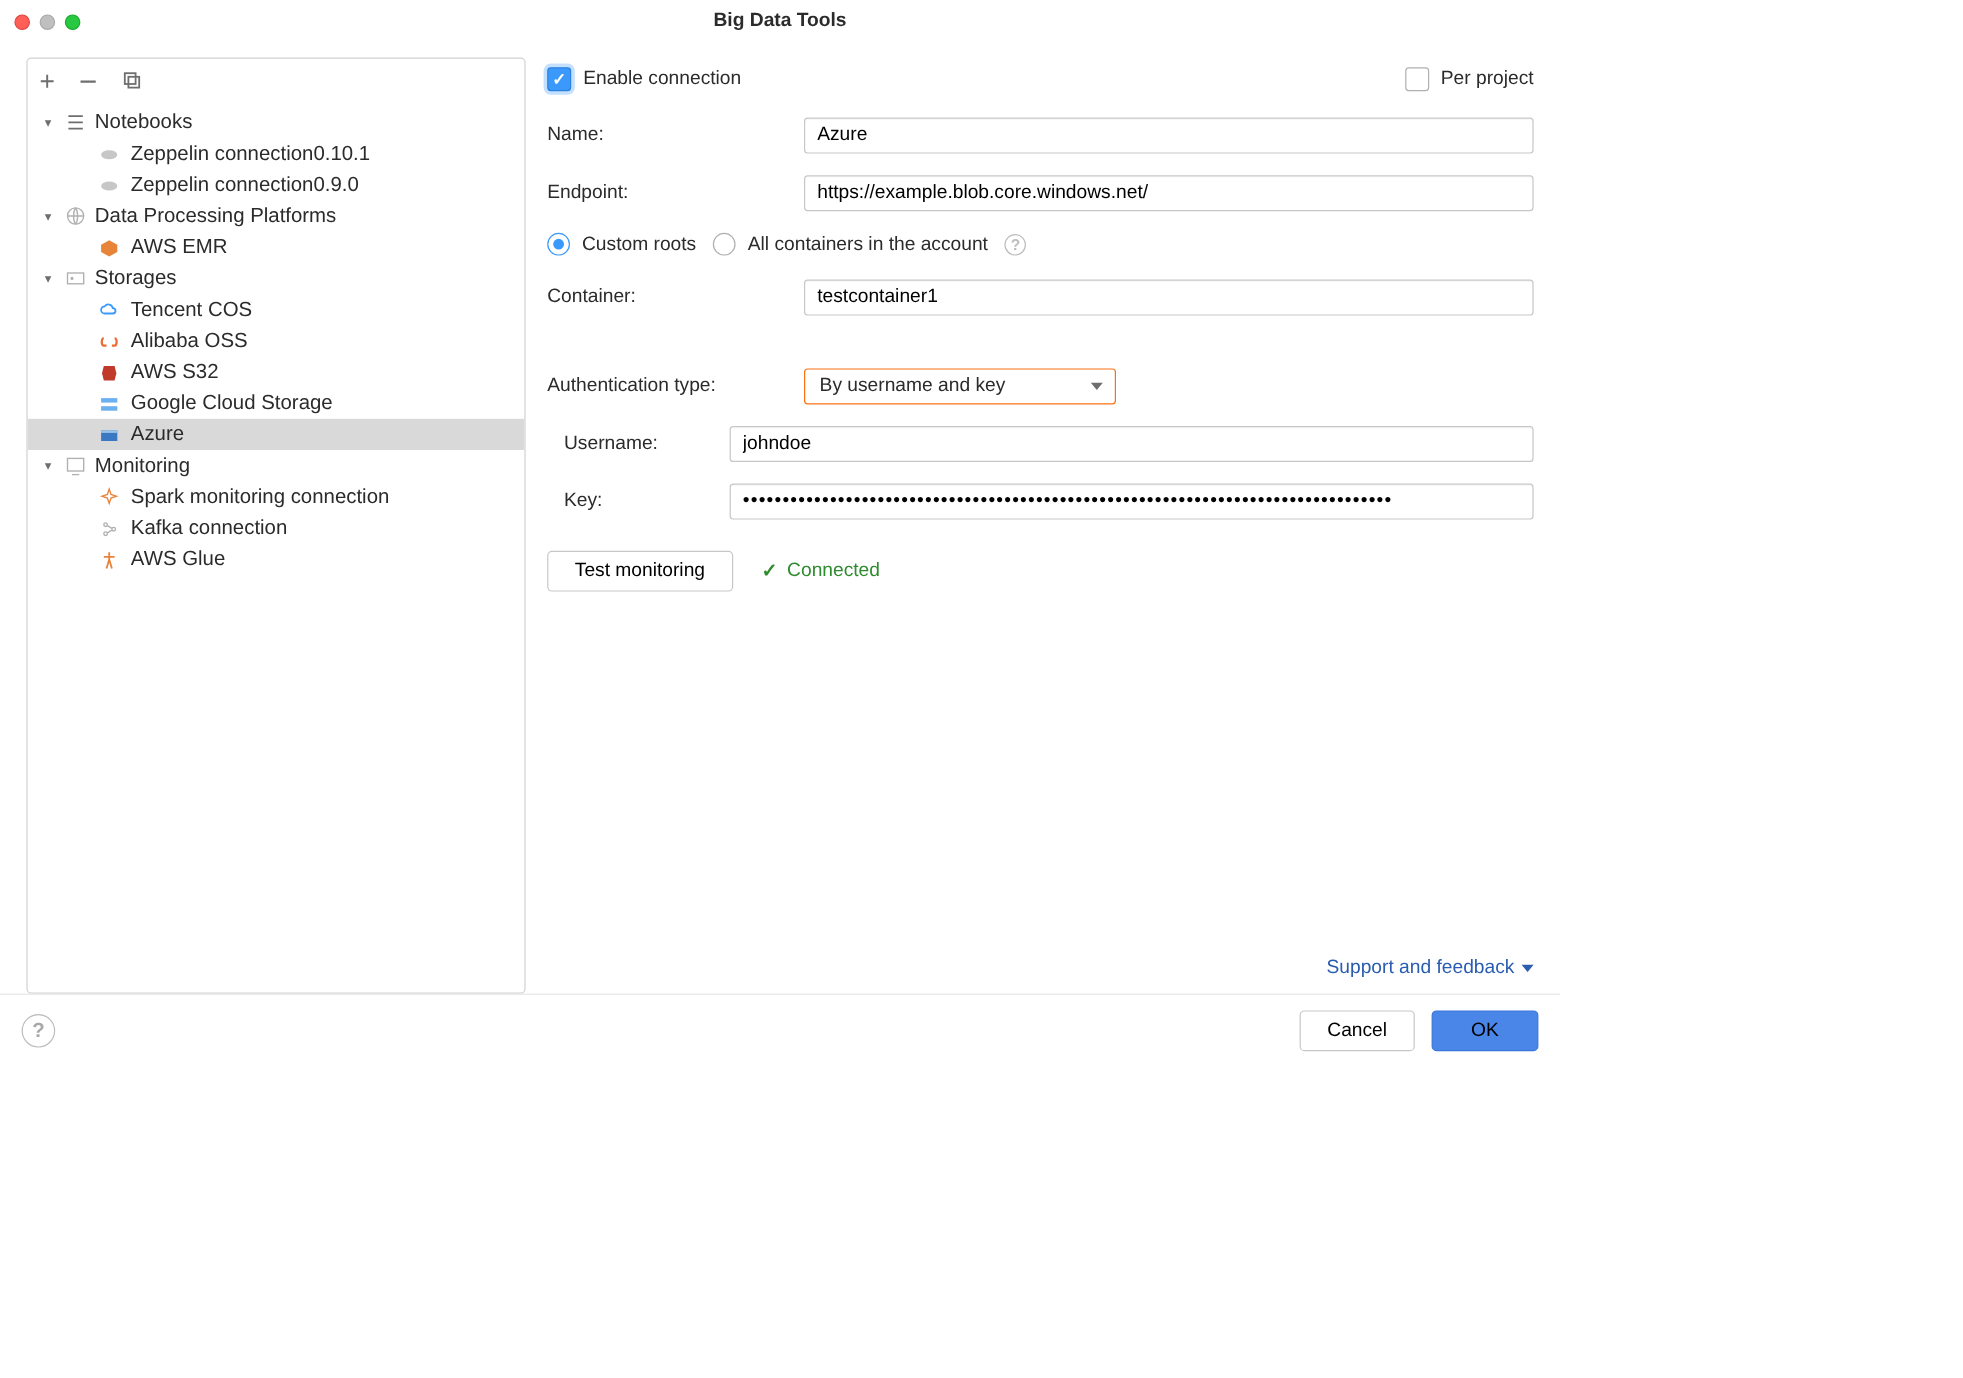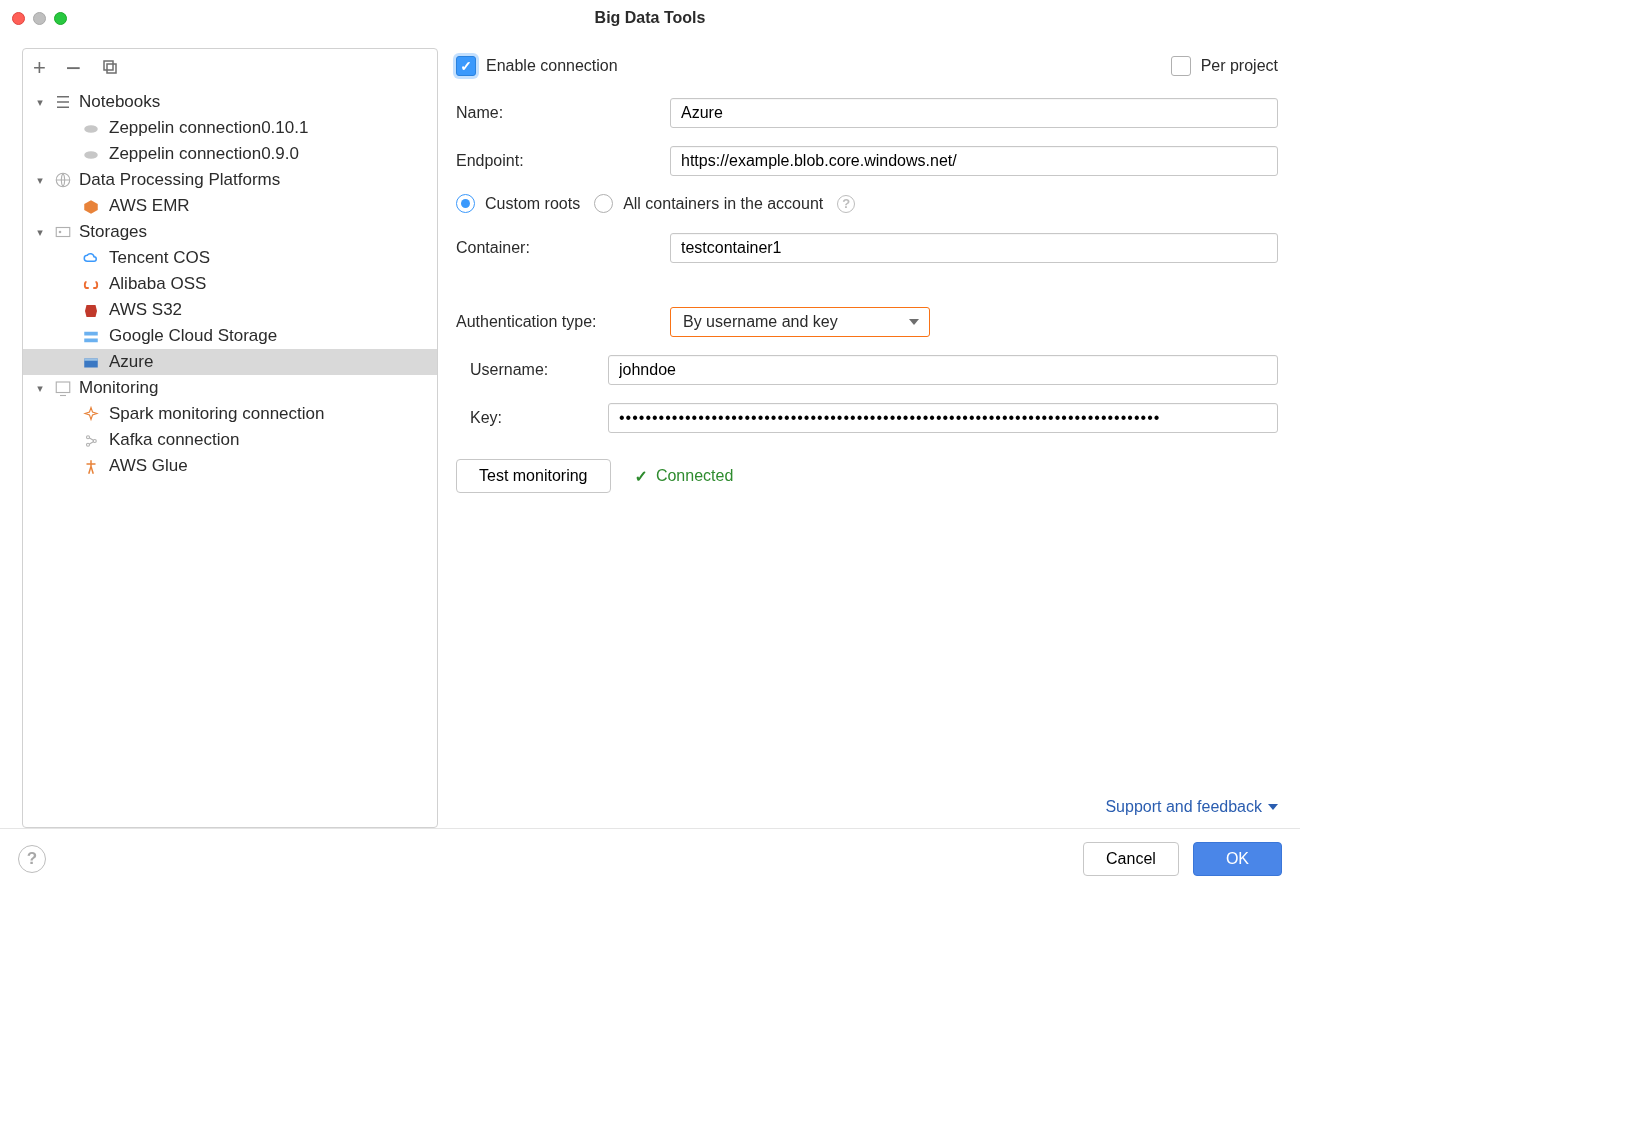--- a/index.html
+++ b/index.html
@@ -142,21 +142,21 @@
       border: 1px solid #c7c7c7;
       border-radius: 4px;
       background: #fff;
       padding: 0 22px;
       font-size: 16px;
       cursor: pointer;
     }
     .btn.primary {
       background: #4a86e8;
       border-color: #3a76d8;
-      color: #ffffff;
+      color: #000000;
       padding: 0 32px;
     }
     .status { color: #2e8b2e; display: inline-flex; align-items: center; gap: 8px; margin-left: 24px; }
     .status .check { color: #2e8b2e; font-weight: 700; }
     .footer-link {
       margin-top: auto;
       text-align: right;
       color: #2a5db0;
       padding: 20px 0 12px 0;
       display: flex;

